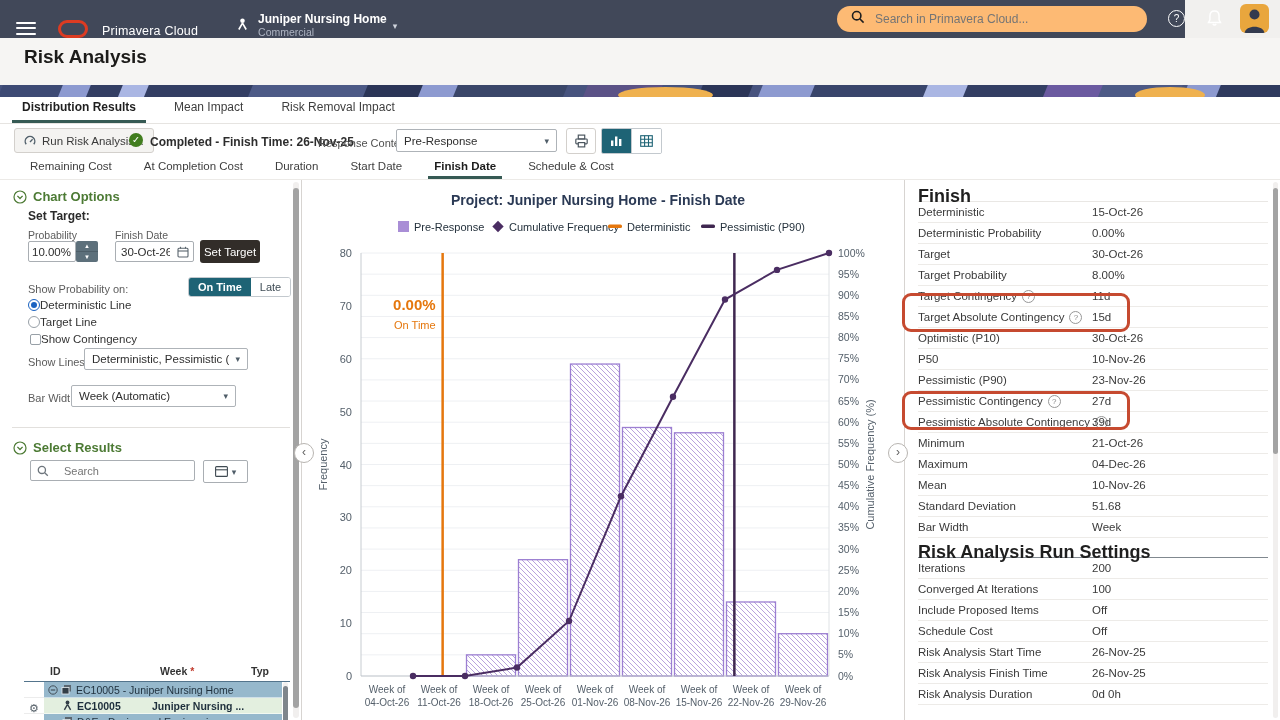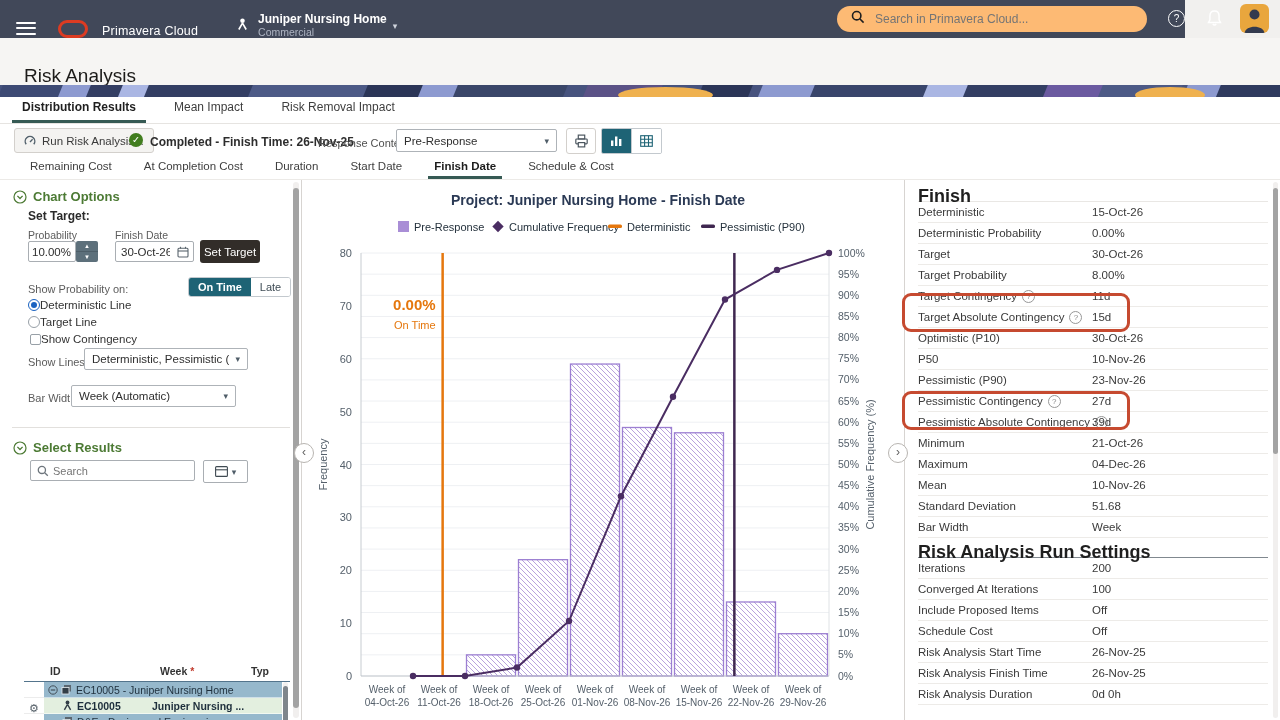--- a/index.html
+++ b/index.html
@@ -14,21 +14,21 @@
   .proj{display:flex;align-items:center;margin-left:38px;cursor:pointer;}
   .proj-name{color:#fff;font-size:12px;font-weight:bold;line-height:13px;}
   .proj-ctx{color:#aeb4c2;font-size:10.5px;line-height:12px;}
   .caret{font-size:9px;color:#cfd3dc;margin-left:6px;}
   .searchpill{position:absolute;left:837px;top:6px;width:310px;height:26px;background:#fdba74;border-radius:13px;display:flex;align-items:center;padding-left:14px;box-sizing:border-box;}
   .searchpill input{border:none;outline:none;font-size:12px;color:#333;width:240px;margin-left:8px;font-family:"Liberation Sans",sans-serif;background:transparent;}
   .help-circ{position:absolute;left:1168px;top:10px;width:15px;height:15px;border:1.6px solid #fff;border-radius:50%;color:#fff;font-size:10px;text-align:center;line-height:15px;cursor:pointer;}
   .avatar{position:absolute;left:1240px;top:4px;width:29px;height:29px;border-radius:6px;background:#e9a63d;overflow:hidden;cursor:pointer;}
   
   .pagehead{position:absolute;left:0;top:38px;width:1280px;height:47px;background:#f6f5f3;}
-  .pagetitle{position:absolute;left:24px;top:27px;font-size:19px;font-weight:normal;color:#1c1b19;}
+  .pagetitle{position:absolute;left:24px;top:8px;font-size:19px;font-weight:bold;color:#1c1b19;}
   .banner{position:absolute;left:0;top:85px;width:1280px;height:12px;background:#47537e;overflow:hidden;}
   .banner div{position:absolute;top:-4px;height:22px;}
   
   .tabsrow{position:absolute;left:0;top:97px;width:1280px;height:27px;background:#fff;border-bottom:1px solid #e6e4e1;display:flex;align-items:flex-end;padding-left:12px;box-sizing:border-box;}
   .tab{font-size:12px;color:#3e3e3e;padding:5px 10px 6px 10px;margin-right:18px;cursor:pointer;border-bottom:3px solid transparent;}
   .tab.active{font-weight:bold;color:#1f1f1f;border-bottom:3px solid #365a54;}
   .subtabs{position:absolute;left:0;top:156px;width:1280px;height:24px;background:#fff;display:flex;align-items:flex-end;padding-left:24px;box-sizing:border-box;}
   .subtab{font-size:11.5px;color:#3e3e3e;padding:3px 6px 4px 6px;margin-right:20px;cursor:pointer;border-bottom:3px solid transparent;margin-top:48px;}
   .subtab.active{font-weight:bold;color:#1d1d1d;border-bottom:3px solid #365a54;}
   
@@ -60,21 +60,21 @@
   .settargetbtn{position:absolute;background:#322d29;color:#fff;font-size:11.5px;font-weight:normal;border-radius:3px;display:flex;align-items:center;justify-content:center;cursor:pointer;}
   .radio{width:12px;height:12px;border-radius:50%;border:1.5px solid #98a0a7;display:inline-block;box-sizing:border-box;position:relative;background:#fff;}
   .radio.sel{border-color:#1b63c1;}
   .radio.sel::after{content:"";position:absolute;left:1.8px;top:1.8px;right:1.8px;bottom:1.8px;border-radius:50%;background:#1b63c1;}
   .ckbox{width:11px;height:11px;border:1.5px solid #98a0a7;border-radius:2px;display:inline-block;box-sizing:border-box;background:#fff;}
   .optrow{position:absolute;display:flex;align-items:center;gap:0;font-size:11.5px;color:#333;}
   .segsm{position:absolute;display:flex;border:1px solid #c3c9ce;border-radius:3px;overflow:hidden;font-size:11px;}
   .segsm .on{background:#1e6375;color:#fff;font-weight:bold;padding:3px 9px;cursor:pointer;}
   .segsm .off{background:#fff;color:#3f4c55;padding:3px 9px;cursor:pointer;}
   .divider{position:absolute;left:12px;width:278px;height:1px;background:#e2e0dd;}
-  .searchbox{position:absolute;border:1px solid #a9aeb3;border-radius:2px;background:#fff;display:flex;align-items:center;padding-left:6px;box-sizing:border-box;gap:2px;}
+  .searchbox{position:absolute;border:1px solid #a9aeb3;border-radius:2px;background:#fff;display:flex;align-items:center;padding-left:6px;box-sizing:border-box;gap:13px;}
   .searchbox input{border:none;outline:none;font-size:11px;color:#333;width:120px;font-family:"Liberation Sans",sans-serif;background:transparent;}
   .layoutbtn{position:absolute;border:1px solid #a9aeb3;border-radius:2px;background:#fff;display:flex;align-items:center;justify-content:center;gap:4px;cursor:pointer;}
   .treehdr{position:absolute;left:24px;top:485px;width:266px;height:16px;border-bottom:1.5px solid #53748c;font-size:10.5px;font-weight:bold;color:#333;}
   .tree{position:absolute;left:44px;top:502px;width:238px;height:176px;overflow:hidden;}
   .gutter{position:absolute;left:24px;top:502px;width:20px;height:176px;}
   .gutter div{height:16px;box-sizing:border-box;border-bottom:1px solid #ececec;text-align:center;}
   .trow{height:16px;box-sizing:border-box;display:flex;align-items:center;font-size:10.5px;color:#1e2f3c;border-bottom:1px solid rgba(255,255,255,.55);white-space:nowrap;cursor:pointer;position:relative;}
   .trow.medium{background:#96b8cc;}
   .trow.selected{background:#e3efdf;font-weight:bold;}
   .sbar{position:absolute;background:#f1efee;border-radius:3px;}

